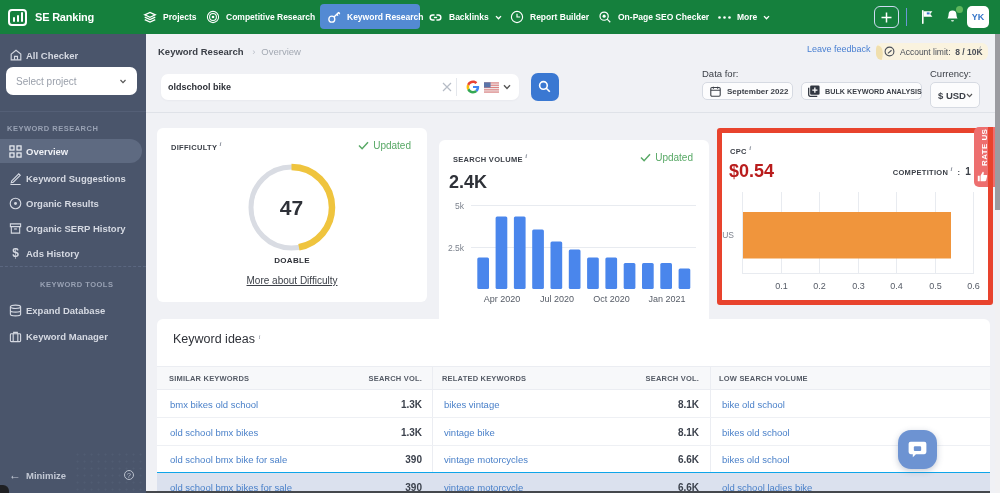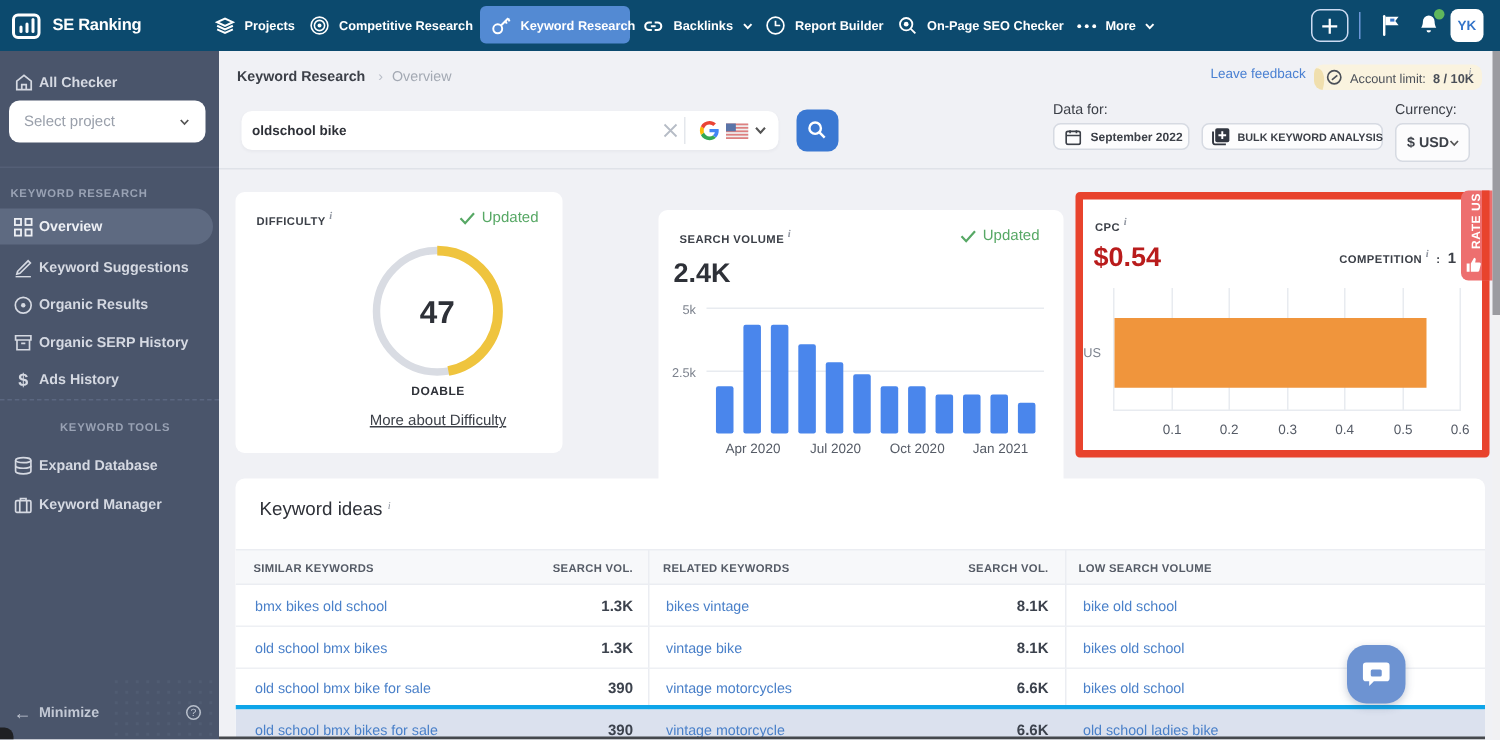--- a/index.html
+++ b/index.html
@@ -1,21 +1,21 @@
 <!DOCTYPE html>
 <html><head>
 <meta charset="utf-8">
 <style>
 * { margin:0; padding:0; box-sizing:border-box; }
 html,body { width:1000px; height:493px; overflow:hidden; }
 body { font-family:"Liberation Sans", sans-serif; position:relative; background:#f0f1f5; }
 .abs { position:absolute; }
 
 
-.header { position:absolute; top:0; left:0; width:1000px; height:34px; background:#0c4a6e; color:#fff; z-index:30; }
+.header { position:absolute; top:0; left:0; width:1000px; height:34px; background:#15803d; color:#fff; z-index:30; }
 .hitem { position:absolute; top:0; height:34px; display:flex; align-items:center; gap:6px; font-size:8.5px; font-weight:bold; color:#fff; white-space:nowrap; }
 .hpill { position:absolute; left:320px; top:4px; width:100px; height:25px; background:#538ad3; border-radius:4px; }
 
 
 .sidebar { position:absolute; top:34px; left:0; width:146px; height:459px; background:#4a556b; color:#d5d9e2; z-index:20; }
 .sb-item { position:absolute; left:0; width:146px; height:24px; display:flex; align-items:center; font-size:9.5px; font-weight:bold; white-space:nowrap; }
 .sb-item svg, .sb-item .ic { position:absolute; left:9px; }
 .sb-item span.t { position:absolute; left:26px; }
 .sb-label { position:absolute; left:7px; font-size:7.5px; font-weight:bold; letter-spacing:.5px; color:#99a2b4; }
 
@@ -235,21 +235,21 @@
         <path d="M8 3v6M5 6h6" stroke="#fff" stroke-width="1.5"></path>
         <path d="M0.8 3.2v8.3a1.7 1.7 0 0 0 1.7 1.7h8.3" fill="none" stroke="#323741" stroke-width="1.5"></path>
       </svg>BULK KEYWORD ANALYSIS</div>
   <div class="abs" style="top:34px; left:784px; font-size:9.5px; color:#3c4048;">Currency:</div>
   <div class="ctrl-btn" style="left:784px; width:50px; justify-content:space-between; padding:12px 7px; font-size:9.5px;">$ USD <svg width="7" height="5" viewBox="0 0 8 6" fill="none" stroke="#555" stroke-width="1.4">
         <path d="M1 1.2 4 4.4 7 1.2"></path>
       </svg></div>
 
   <div class="abs" style="top:78px; left:0; width:854px; height:1px; background:#dfe2e8;"></div>
 
-  <div class="card" style="left:11px; top:94px; width:218px; height:174px;">
+  <div class="card" style="left:11px; top:94px; width:270px; height:174px;">
     <div class="card-title" style="top:12px; left:14px;">DIFFICULTY <span class="sup-i">i</span></div>
     <div class="updated" style="top:12px; right:16px;"><svg width="11" height="9" viewBox="0 0 13 11" fill="none" stroke="#57a865" stroke-width="1.8">
           <path d="M1 5.5 4.8 9.5 12 1.5"></path>
         </svg>Updated</div>
     <svg class="abs" style="left:89px; top:34px;" width="91" height="91" viewBox="0 0 91 91">
       <circle cx="45.5" cy="45.5" r="40.5" fill="none" stroke="#d9dce3" stroke-width="5"></circle>
       <circle cx="45.5" cy="45.5" r="40.5" fill="none" stroke="#efc43e" stroke-width="6.5" stroke-dasharray="119.6 134.9" transform="rotate(-90 45.5 45.5)"></circle>
       <text x="45.5" y="53" text-anchor="middle" font-size="21" font-weight="bold" fill="#2e3138" font-family="Liberation Sans, sans-serif">47</text>
     </svg>
     <div class="abs" style="top:128px; width:270px; text-align:center; font-size:8px; font-weight:bold; color:#2e3138; letter-spacing:.3px;">DOABLE</div>
@@ -346,21 +346,21 @@
       <span class="num" style="left:465px; width:77px; text-align:right; top:9px;">8.1K</span>
       <span class="link" style="left:565px; top:9px;">bike old school</span>
     </div>
     <div class="abs" style="top:99px; left:0; width:833px; height:28px; border-bottom:1px solid #eef0f4;">
       <span class="link" style="left:13px; top:9px;">old school bmx bikes</span>
       <span class="num" style="left:188px; width:77px; text-align:right; top:9px;">1.3K</span>
       <span class="link" style="left:287px; top:9px;">vintage bike</span>
       <span class="num" style="left:465px; width:77px; text-align:right; top:9px;">8.1K</span>
       <span class="link" style="left:565px; top:9px;">bikes old school</span>
     </div>
-    <div class="abs" style="top:127px; left:0; width:833px; height:27px; border-bottom:3px solid #0ea5e9;">
+    <div class="abs" style="top:127px; left:0; width:833px; height:27px; border-bottom:1px solid #0ea5e9;">
       <span class="link" style="left:13px; top:8px;">old school bmx bike for sale</span>
       <span class="num" style="left:188px; width:77px; text-align:right; top:8px;">390</span>
       <span class="link" style="left:287px; top:8px;">vintage motorcycles</span>
       <span class="num" style="left:465px; width:77px; text-align:right; top:8px;">6.6K</span>
       <span class="link" style="left:565px; top:8px;">bikes old school</span>
     </div>
     <div class="abs" style="top:154px; left:0; width:833px; height:20px; background:#dbe1ee;">
       <span class="link" style="left:13px; top:9px;">old school bmx bikes for sale</span>
       <span class="num" style="left:188px; width:77px; text-align:right; top:9px;">390</span>
       <span class="link" style="left:287px; top:9px;">vintage motorcycle</span>

